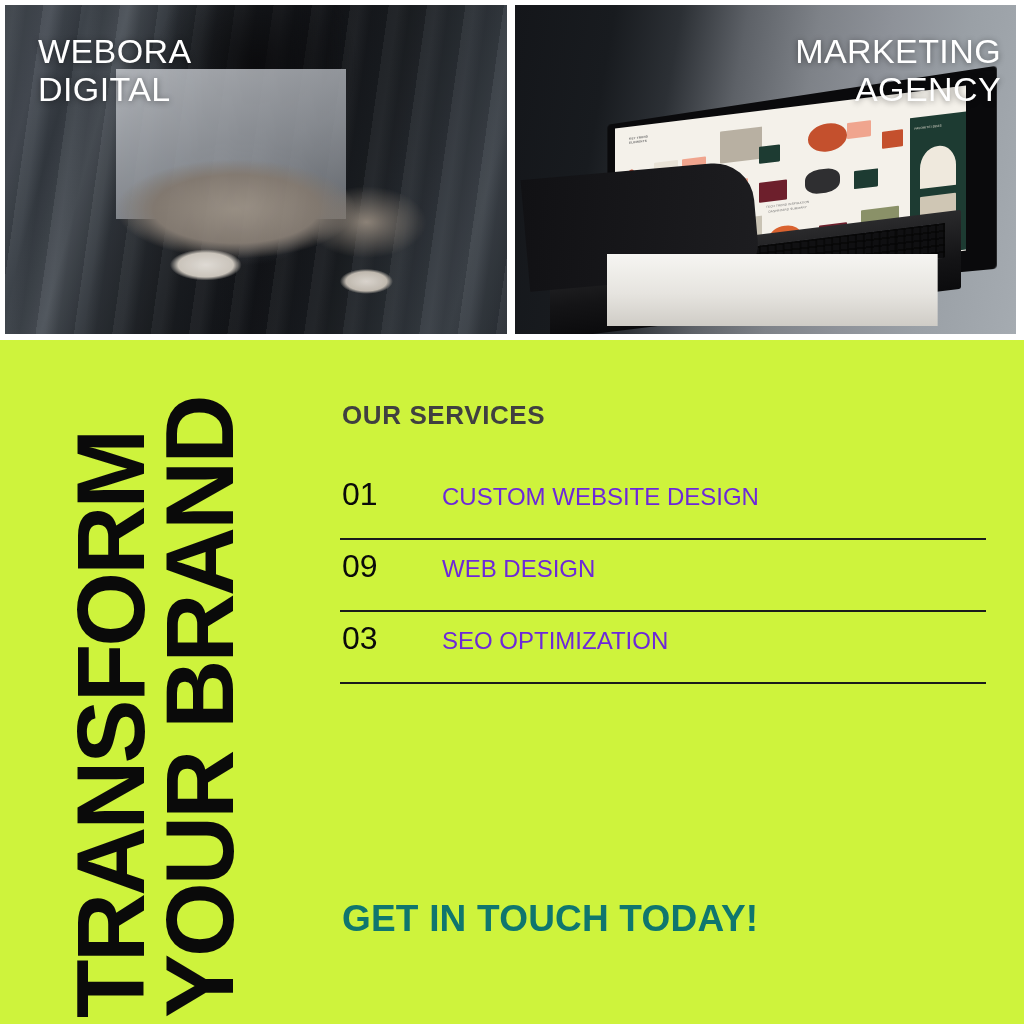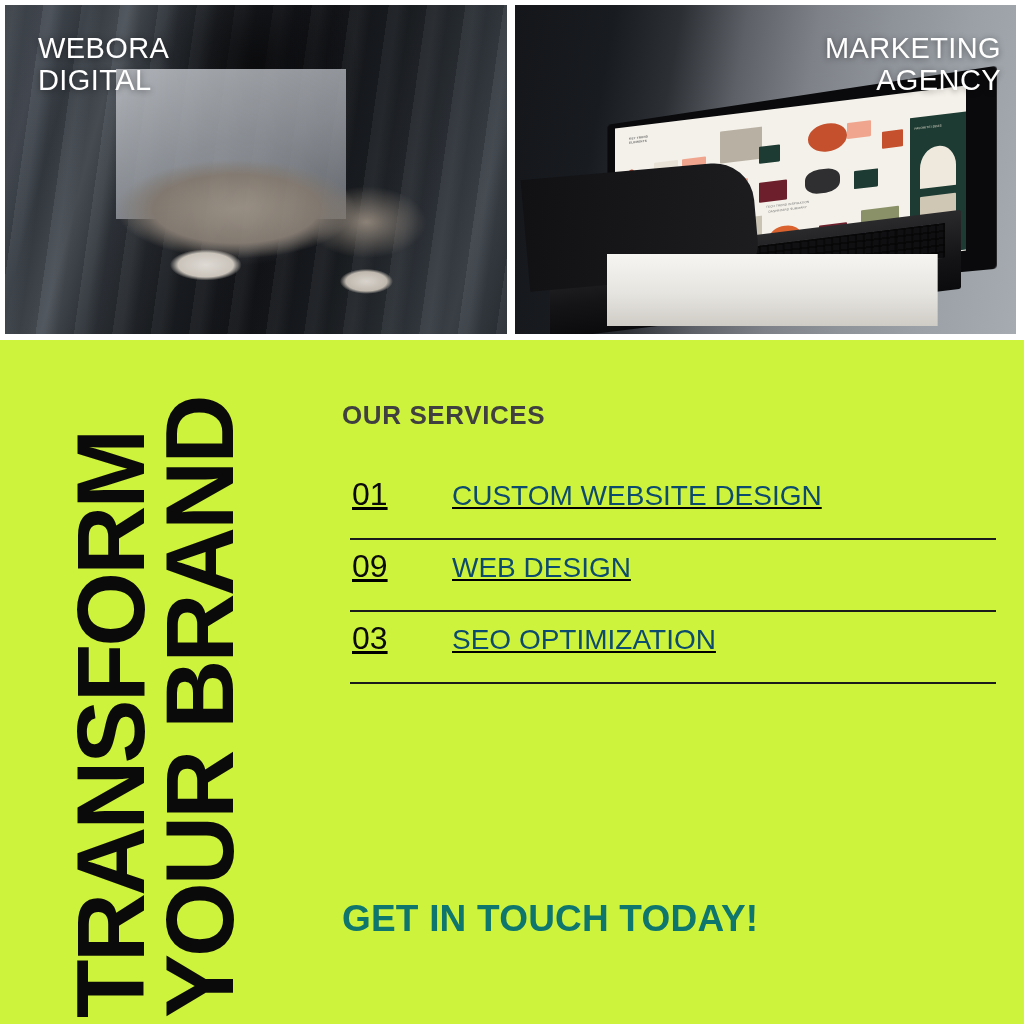--- a/index.html
+++ b/index.html
@@ -225,21 +225,21 @@
     height: 16%;
     background: radial-gradient(ellipse at 40% 40%, #c9a487 0%, #a9leading 0%, #a17c5f 75%, rgba(161,124,95,0) 100%);
     border-radius: 50% 50% 40% 40%;
     transform: rotate(-8deg);
   }
 
   
   .caption {
     position: absolute;
     color: #ffffff;
-    font-size: 29px;
+    font-size: 34px;
     font-weight: 400;
     line-height: 1.12;
     letter-spacing: 0.4px;
     text-shadow: 0 1px 6px rgba(0,0,0,0.45);
     white-space: pre-line;
     z-index: 4;
   }
   .caption-left  { left: 33px;  top: 27px;  text-align: left; }
   .caption-right { right: 15px; top: 27px;  text-align: right; }
 
@@ -288,45 +288,44 @@
     left: 2px;
     top: 60px;
     font-size: 26px;
     font-weight: 900;
     color: #404040;
     letter-spacing: 0.6px;
   }
 
   .services {
     position: absolute;
-    left: 10px;
+    left: 0;
     top: 128px;
     width: 646px;
-    text-decoration: underline;
   }
   .service-row {
     display: flex;
     align-items: baseline;
     height: 72px;
     border-bottom: 2px solid #1b1b1b;
     padding-top: 8px;
   }
   .service-num {
     width: 102px;
     flex: 0 0 102px;
     font-size: 32px;
     font-weight: 400;
     color: #0a0a0a;
     letter-spacing: 0px;
     padding-left: 2px;
   }
   .service-name {
-    font-size: 28px;
+    font-size: 24px;
     font-weight: 400;
-    color: #0c4a6e;
+    color: #6d28d9;
     letter-spacing: 0px;
     white-space: nowrap;
   }
 
   .cta {
     position: absolute;
     left: 2px;
     top: 558px;
     font-size: 37px;
     font-weight: 900;

